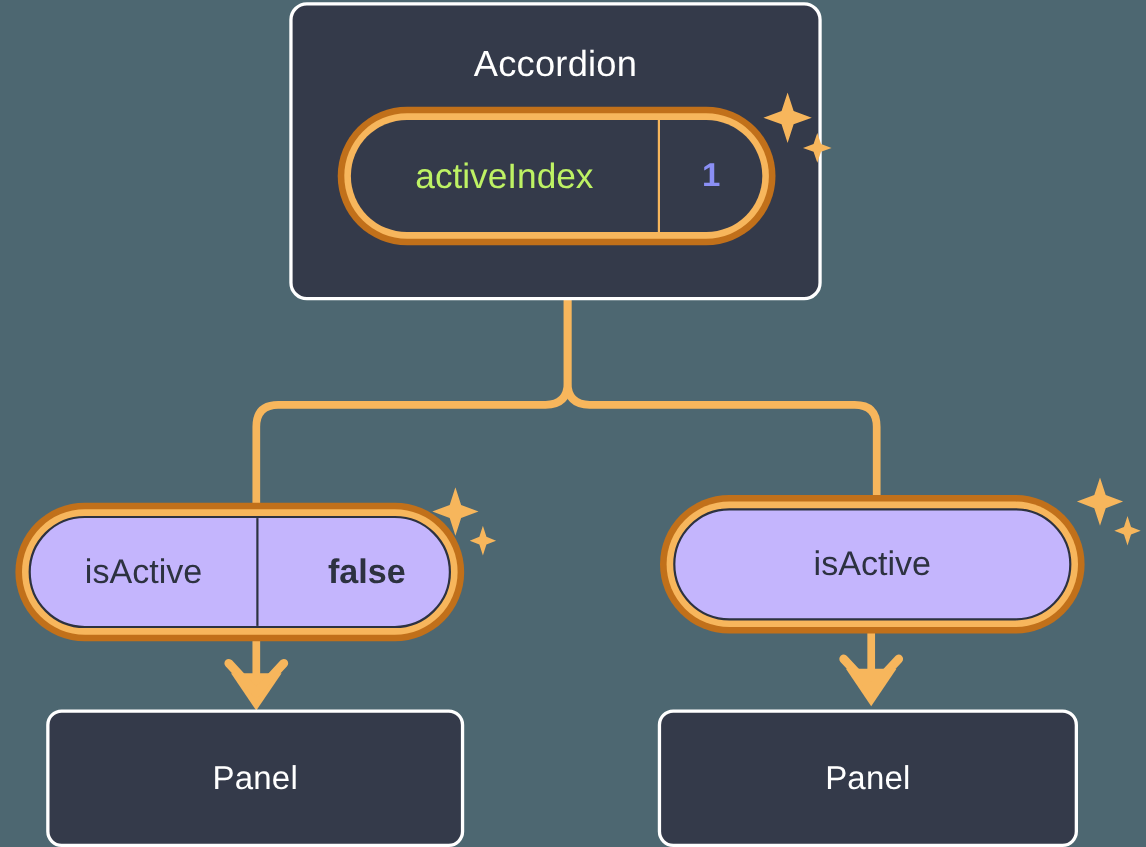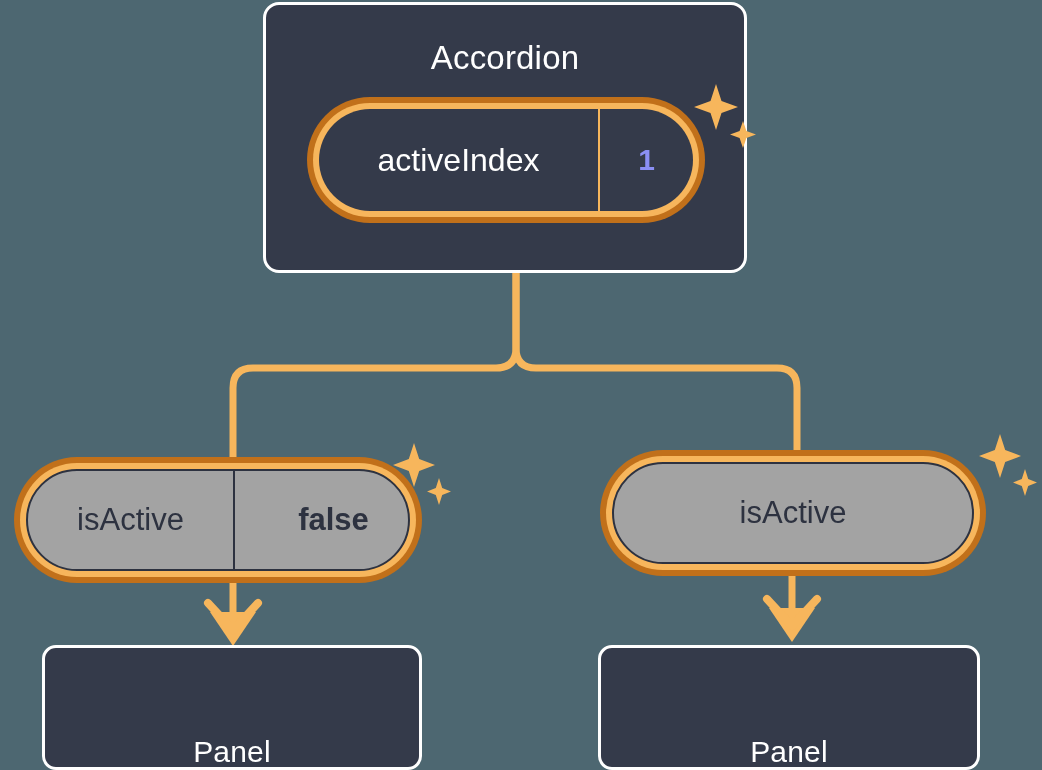--- a/index.html
+++ b/index.html
@@ -31,21 +31,21 @@
     letter-spacing:.2px;
     line-height:1;
     white-space:nowrap;
   }
 
   
   #accordion{left:263px;top:2px;width:484px;height:271px;}
   #accordion .title{margin-top:36px;}
 
   
-  .panelbox{height:125px;border-radius:14px;justify-content:flex-end;}
+  .panelbox{height:125px;border-radius:14px;justify-content:center;}
   .panelbox .title{font-size:30px;margin-top:0;}
   #panel-left{left:42px;top:645px;width:380px;}
   #panel-right{left:598px;top:645px;width:382px;}
 
   
   .pill{
     position:absolute;z-index:4;
     box-sizing:border-box;
     border-radius:999px;
     background:#c1701a;               
@@ -69,26 +69,26 @@
   }
   .pill .key,.pill .val{
     display:flex;align-items:center;justify-content:center;
     white-space:nowrap;box-sizing:border-box;
   }
   .pill .key{font-weight:400;}
   .pill .val{font-weight:700;}
 
   
   .pill.dark .body{background:#343a4a;}
-  .pill.dark .key{color:#ffffff;font-size:32px;flex:1 1 auto;padding:0 22px;}
+  .pill.dark .key{color:#bef264;font-size:32px;flex:1 1 auto;padding:0 22px;}
   .pill.dark .val{color:#8b8ff5;font-size:30px;
                   border-left:2px solid #f7b65c;flex:0 0 95px;}
 
   
-  .pill.purple .body{background:#a3a3a3;border:2px solid #2d3240;}
+  .pill.purple .body{background:#c4b5fd;border:2px solid #2d3240;}
   .pill.purple .key{color:#2d3240;font-size:31px;flex:1 1 auto;padding:0 20px;}
   .pill.purple .val{color:#2d3240;font-size:31px;
                     border-left:2px solid #2d3240;}
 
   #pill-activeindex{left:307px;top:97px;width:398px;height:126px;}
   #pill-left{left:14px;top:457px;width:408px;height:126px;}
   #pill-left .val{flex:0 0 175px;padding-left:24px;}
   #pill-right{left:600px;top:450px;width:386px;height:126px;}
   #pill-right .val{flex:0 0 155px;}
 

